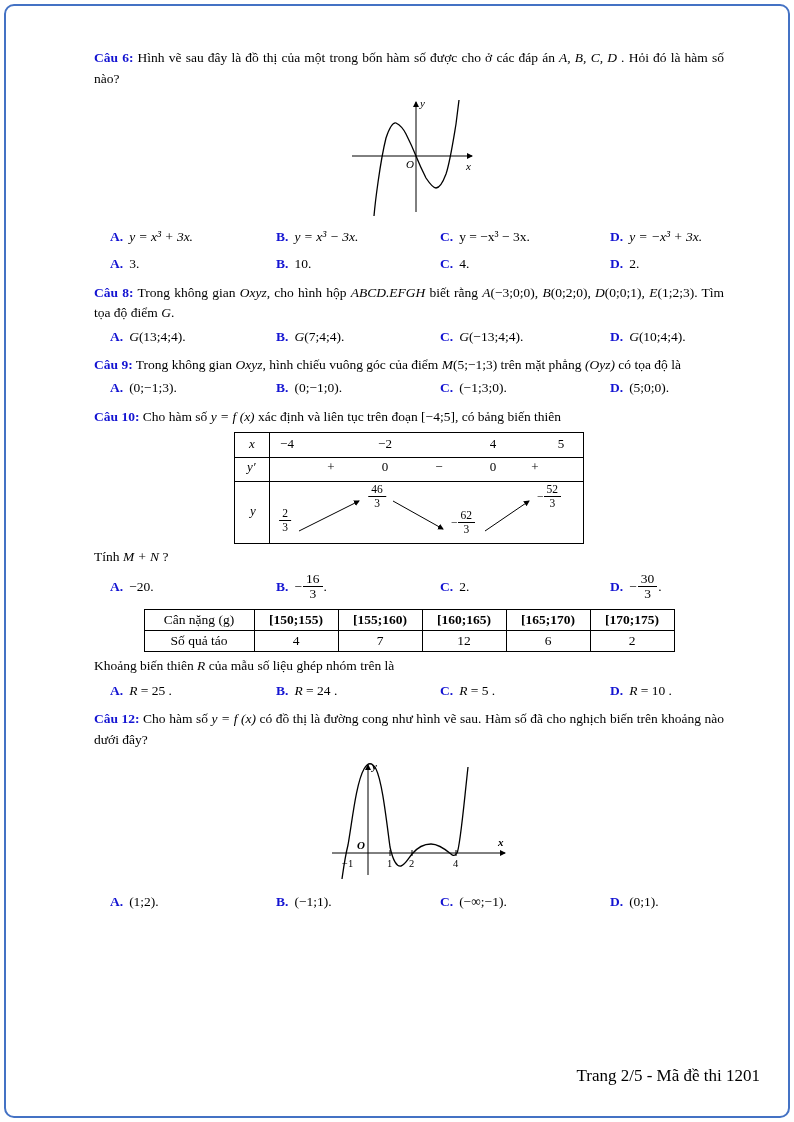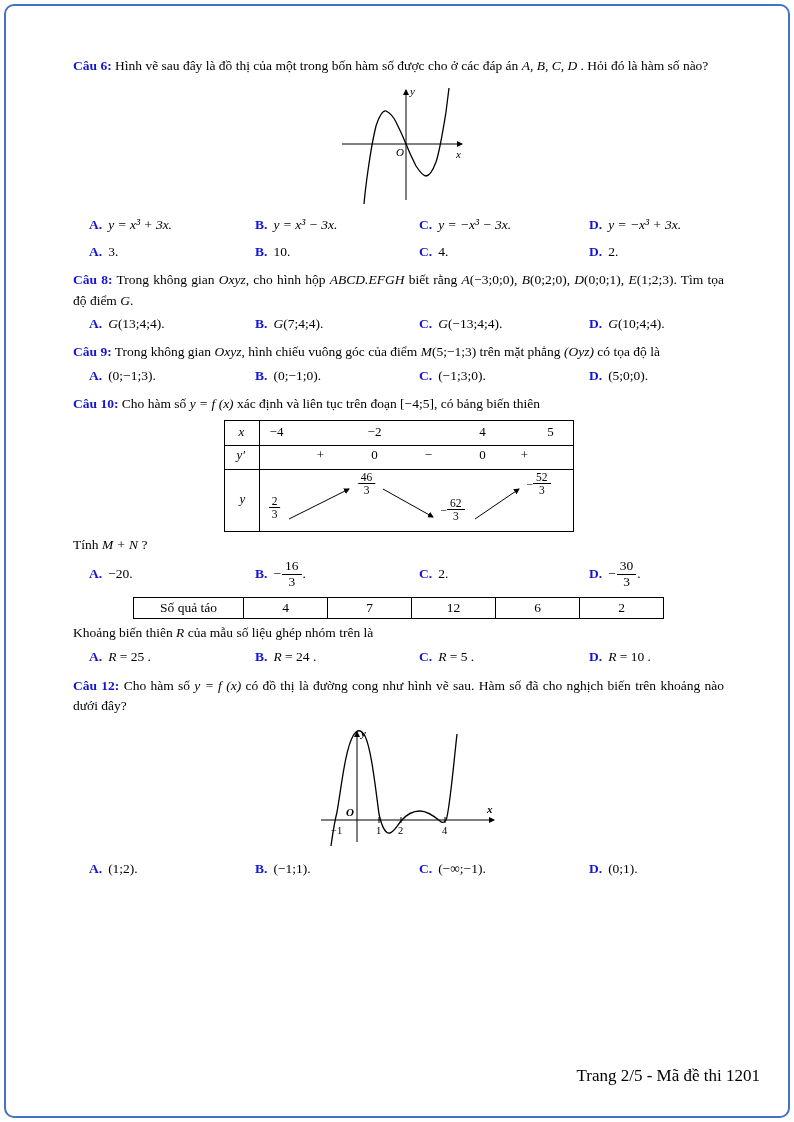--- a/index.html
+++ b/index.html
@@ -1,21 +1,21 @@
 <!DOCTYPE html>
 <html style="--accent: #1414d2; --page-border: #4472c4;"><head>
 <meta charset="utf-8">
 <style>
   :root{ --accent:#1414d2; --page-border:#4472c4; }
   *{ box-sizing:border-box; }
   html,body{ margin:0; padding:0; background:#fff; }
   .page{ position:relative; width:794px; height:1122px; background:#fff; overflow:hidden;
          font-family:"Liberation Serif", serif; font-size:13.5px; color:#000; }
   .page-frame{ position:absolute; inset:4px; border:2px solid var(--page-border); border-radius:10px; pointer-events:none; }
-  .content{ position:relative; padding:40px 70px 0 73px;margin-top:8px; }
+  .content{ position:relative; padding:40px 70px 0 94px; }
   .question{ margin-bottom:7px; }
   .qtext{ margin:8px 0 3px; line-height:1.52; text-align:justify; }
   .qlabel{ color:var(--accent); font-weight:bold; }
   .options{ display:grid; grid-template-columns:166px 164px 170px 1fr; padding-left:16px; margin:3px 0 4px; align-items:center; }
   .option{ display:flex; align-items:center; gap:6px; line-height:1.5; }
   .letter{ color:var(--accent); font-weight:bold; }
   .figure{ text-align:center; margin:2px 0; }
   .axis{ stroke:#000; stroke-width:1; }
   .curve{ stroke:#000; stroke-width:1.3; fill:none; }
   .glabel{ font-style:italic; font-size:11px; font-family:"Liberation Serif", serif; }
@@ -67,21 +67,21 @@
         <div class="option">
             <span class="letter">A.</span>
             <span><span style="font-style: italic; text-align: right;">y = x³ + 3x.</span></span>
           </div>
         <div class="option">
             <span class="letter">B.</span>
             <span><span style="font-style: italic;">y = x³ − 3x.</span></span>
           </div>
         <div class="option">
             <span class="letter">C.</span>
-            <span><span style="font-style: italic; text-align: right;">y = −x³ − 3x.</span></span>
+            <span><span style=" text-align: right;">y = −x³ − 3x.</span></span>
           </div>
         <div class="option">
             <span class="letter">D.</span>
             <span><span style="font-style: italic;">y = −x³ + 3x.</span></span>
           </div>
       </div>
     </section>
 
     <section class="question">
       <div class="options">
@@ -238,20 +238,28 @@
               </span>
               <span>.</span>
             </span>
           </div>
       </div>
     </section>
 
     <section class="question">
       <table class="q11-table">
         <tbody>
+          <tr>
+            <td class="rowlab">Cân nặng (g)</td>
+            <td class="hdr">[150;155)</td>
+            <td class="hdr">[155;160)</td>
+            <td class="hdr">[160;165)</td>
+            <td class="hdr">[165;170)</td>
+            <td class="hdr">[170;175)</td>
+          </tr>
           <tr>
             <td class="rowlab">Số quả táo</td>
             <td>4</td>
             <td>7</td>
             <td>12</td>
             <td>6</td>
             <td>2</td>
           </tr>
         </tbody>
       </table>

